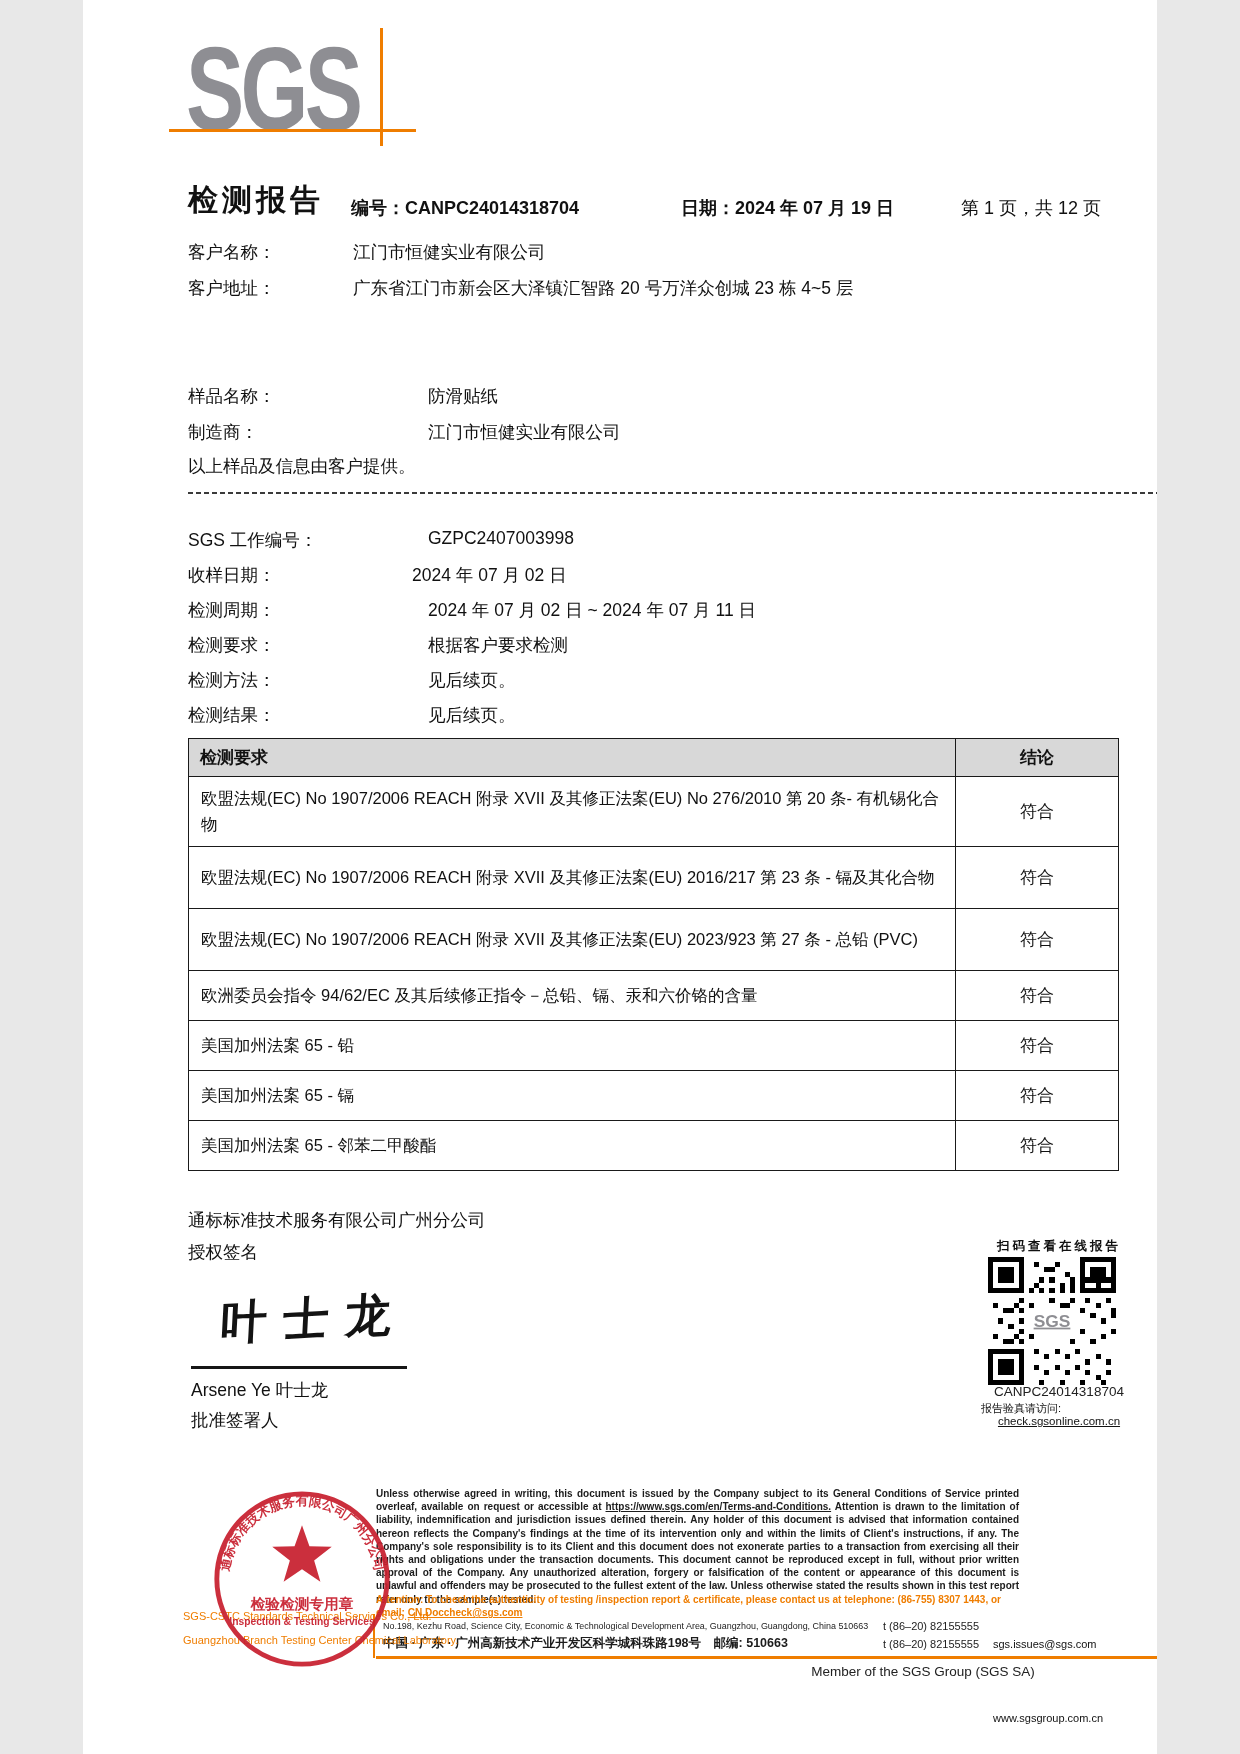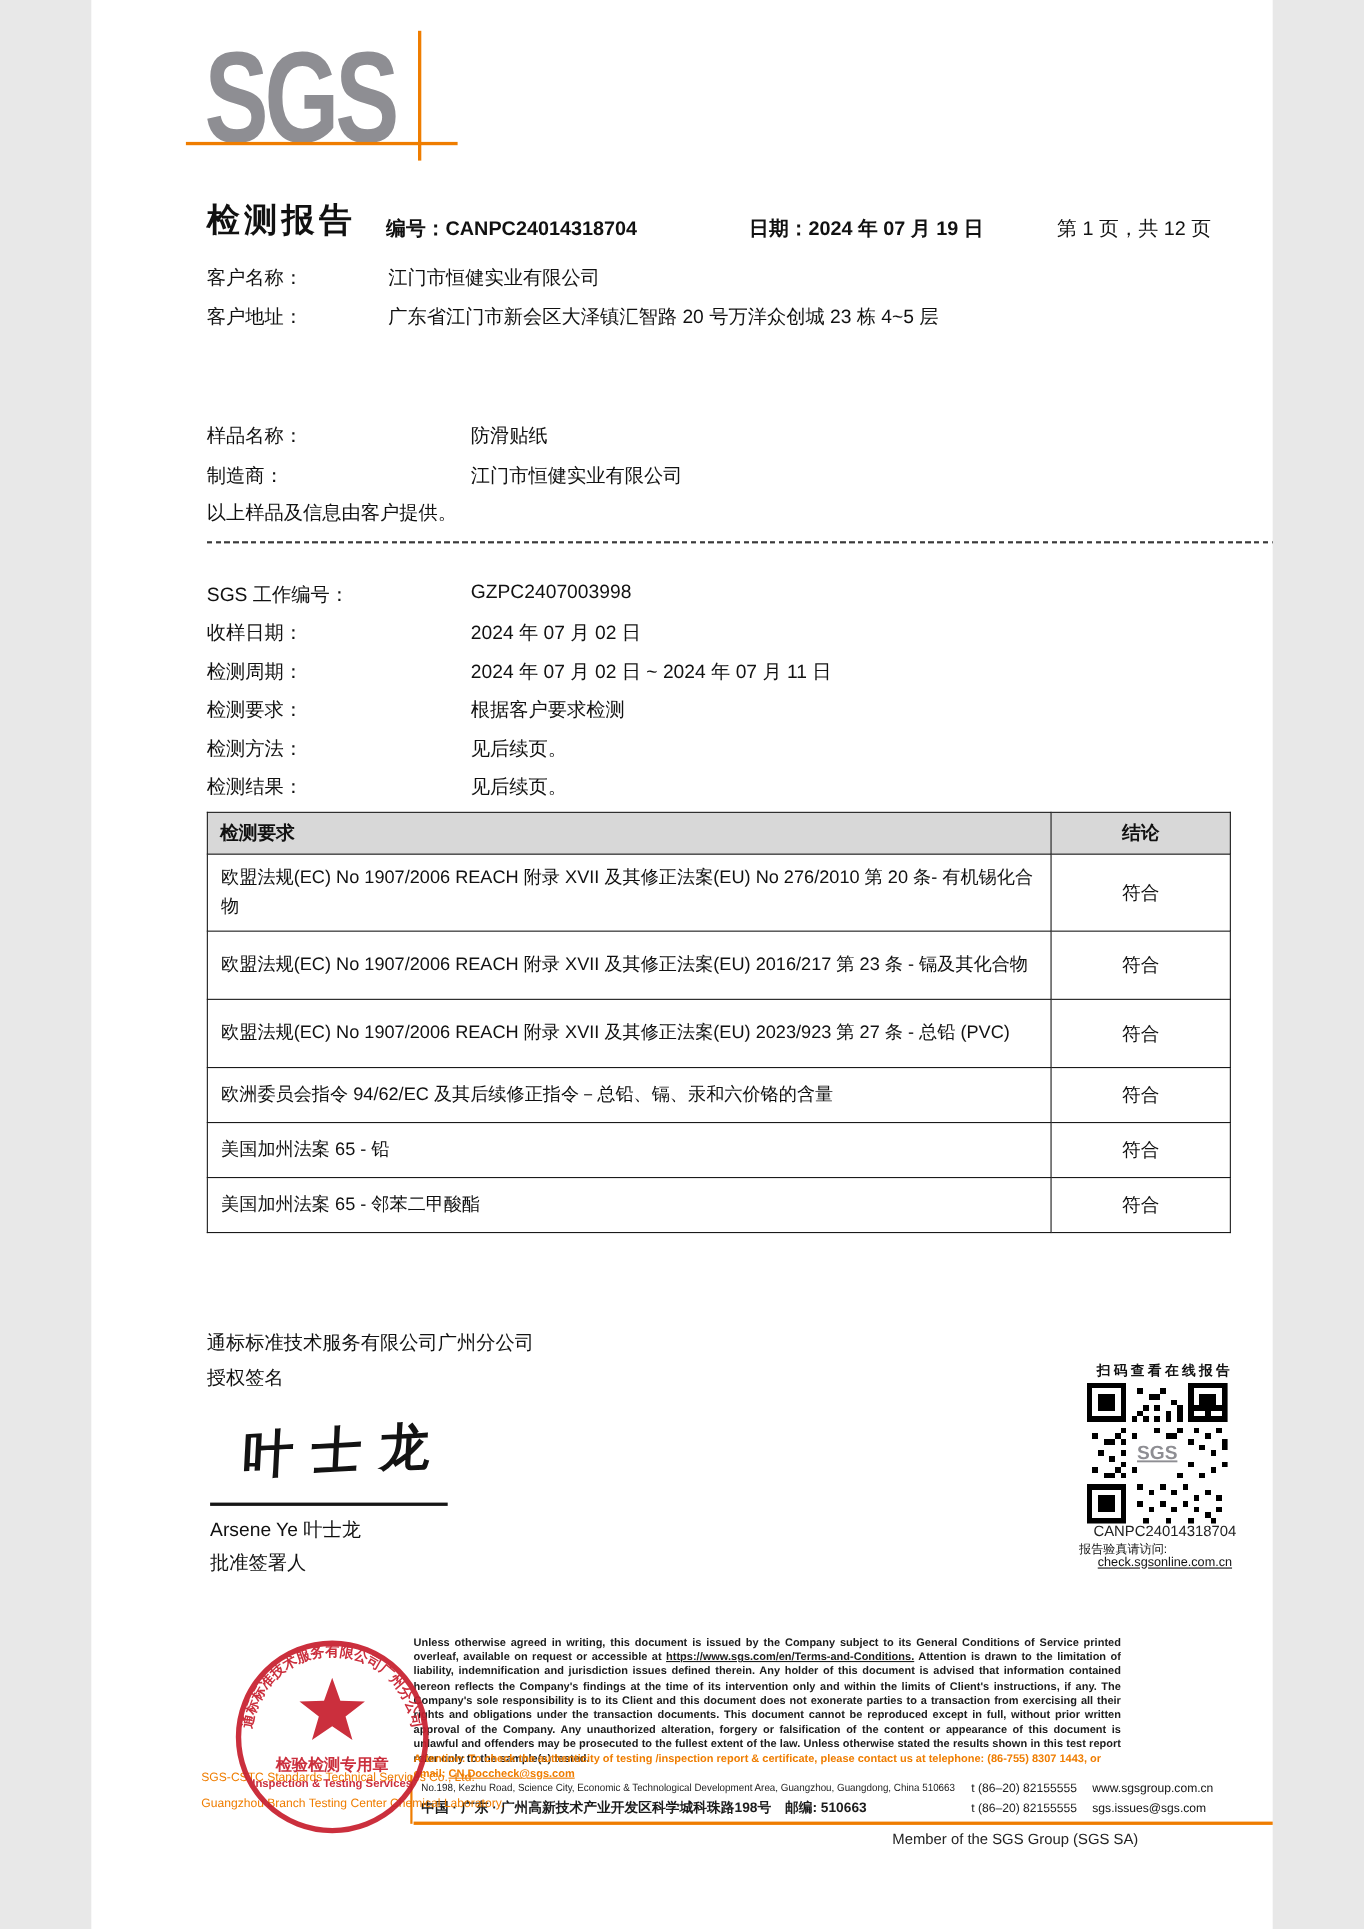--- a/index.html
+++ b/index.html
@@ -68,21 +68,21 @@
   .legal a, .u { text-decoration:underline; color:inherit; }
   .attention { left:293px; top:1593px; width:643px; font-size:10px; line-height:13px;
                color:#ef7d00; font-weight:bold; }
 
   .foot-vline { left:290px; top:1614px; width:2px; height:44px; background:#ef7d00; }
   .addr-en { left:300px; top:1620px; font-size:9.5px; color:#1c1c1c; white-space:nowrap; transform:scaleX(.94); transform-origin:left; }
   .addr-cn { left:300px; top:1635px; font-size:12.5px; font-weight:bold; color:#1c1c1c; white-space:nowrap; }
   .tel { font-size:11px; color:#1c1c1c; }
   .tel1 { left:800px; top:1620px; }
   .tel2 { left:800px; top:1638px; }
-  .web  { left:910px; top:1620px; font-size:11px; }
+  .web  { left:910px; top:1712px; font-size:11px; }
   .mail { left:910px; top:1638px; font-size:11px; }
   .foot-hline { left:293px; top:1656px; width:852px; height:2.5px; background:#ef7d00; }
   .member { left:660px; top:1664px; width:360px; text-align:center; font-size:13.5px; color:#222; }
 </style>
 </head>
 <body>
 
 <div class="page">
 
   <div class="abs logo-text">SGS</div>
@@ -114,21 +114,21 @@
   <div class="abs row-105 lbl-row" style="top:454px;">以上样品及信息由客户提供。</div>
 
   <div class="abs dash-line"></div>
 
   <div class="abs row-105 lbl-row" style="top:528px;">
     <span class="lbl">SGS 工作编号：</span>
     <span class="val-270" style="left:240px;">GZPC2407003998</span>
   </div>
   <div class="abs row-105 lbl-row" style="top:563px;">
     <span class="lbl">收样日期：</span>
-    <span class="val-270" style="left:240px;">2024 年 07 月 02 日</span>
+    <span class="val-270" style="left:224px;">2024 年 07 月 02 日</span>
   </div>
   <div class="abs row-105 lbl-row" style="top:598px;">
     <span class="lbl">检测周期：</span>
     <span class="val-270" style="left:240px;">2024 年 07 月 02 日 ~ 2024 年 07 月 11 日</span>
   </div>
   <div class="abs row-105 lbl-row" style="top:633px;">
     <span class="lbl">检测要求：</span>
     <span class="val-270" style="left:240px;">根据客户要求检测</span>
   </div>
   <div class="abs row-105 lbl-row" style="top:668px;">
@@ -157,20 +157,24 @@
     <tr class="tall">
       <td class="c-req">欧盟法规(EC) No 1907/2006 REACH 附录 XVII 及其修正法案(EU) 2023/923 第 27 条 - 总铅 (PVC)</td>
       <td class="c-con">符合</td>
     </tr>
     <tr class="short">
       <td class="c-req">欧洲委员会指令 94/62/EC 及其后续修正指令－总铅、镉、汞和六价铬的含量</td>
       <td class="c-con">符合</td>
     </tr>
     <tr class="short">
       <td class="c-req">美国加州法案 65 - 铅</td>
+      <td class="c-con">符合</td>
+    </tr>
+    <tr class="short">
+      <td class="c-req">美国加州法案 65 - 镉</td>
       <td class="c-con">符合</td>
     </tr>
     <tr class="short">
       <td class="c-req">美国加州法案 65 - 邻苯二甲酸酯</td>
       <td class="c-con">符合</td>
     </tr>
   </tbody>
     </table>
 
   <div class="abs sign-co">通标标准技术服务有限公司广州分公司</div>

